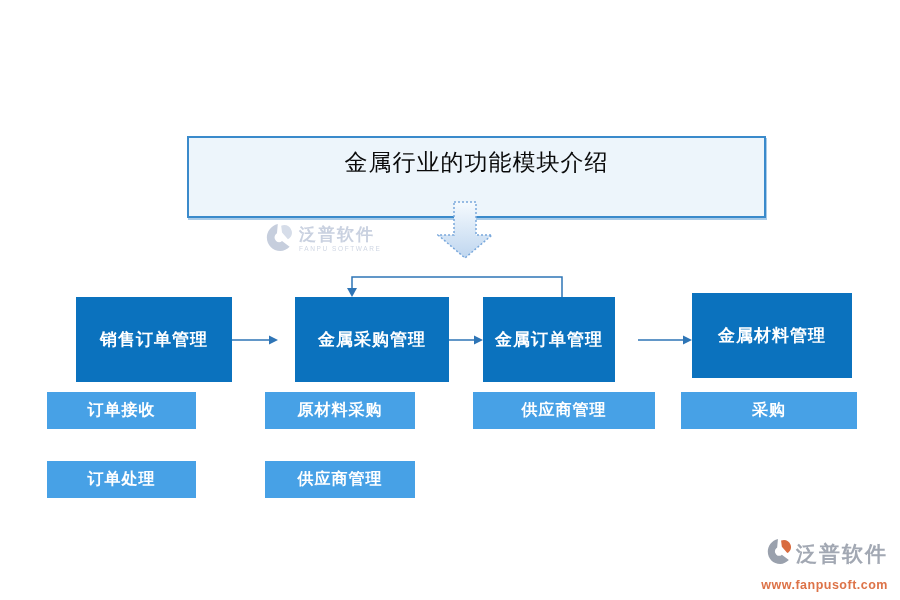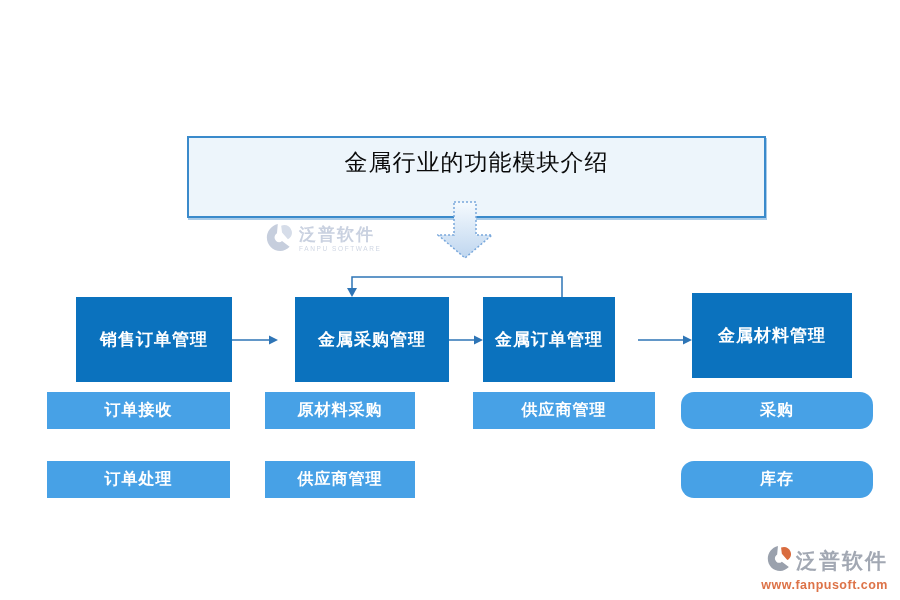--- a/index.html
+++ b/index.html
@@ -41,27 +41,27 @@
   .m1{left:295px;top:297px;width:154px;}
   .m2{left:483px;top:297px;width:132px;}
   .m3{left:692px;top:293px;width:160px;}
   
   .sbox{
     position:absolute;height:37px;background:#47A1E6;
     display:flex;align-items:center;justify-content:center;
     color:#ffffff;font-size:16px;font-weight:bold;letter-spacing:1px;
   }
   .rowA{top:392px;} .rowB{top:461px;}
-  .c0{left:47px;width:183px;} .c1{left:265px;width:150px;}
-  .c2{left:473px;width:182px;} .c3{left:681px;width:192px;border-radius:13px;}
+  .c0{left:47px;width:149px;} .c1{left:265px;width:150px;}
+  .c2{left:473px;width:182px;} .c3{left:681px;width:176px;}
   
   .footer-logo{position:absolute;right:12px;bottom:8px;text-align:center;}
   .footer-row{display:flex;align-items:center;gap:4px;justify-content:flex-end;}
   .footer-name{font-size:21px;font-weight:bold;color:#A2A8B3;letter-spacing:2px;}
-  .footer-url{font-size:12.5px;font-weight:bold;color:#DD7348;margin-top:1px;letter-spacing:0.5px;}
+  .footer-url{font-size:12.5px;font-weight:bold;color:#DD7348;margin-top:8px;letter-spacing:0.5px;}
 </style>
 </head>
 <body>
 
 <div class="canvas">
 
   <div class="title-box">
     <div class="title-text">金属行业的功能模块介绍</div>
   </div>
 
@@ -110,21 +110,20 @@
   <div class="mbox m2">金属订单管理</div>
   <div class="mbox m3">金属材料管理</div>
 
   <div class="sbox rowA c0">订单接收</div>
   <div class="sbox rowA c1">原材料采购</div>
   <div class="sbox rowA c2">供应商管理</div>
   <div class="sbox rowA c3">采购</div>
 
   <div class="sbox rowB c0">订单处理</div>
   <div class="sbox rowB c1">供应商管理</div>
-  <div class="sbox rowB c3">库存</div>
 
   <div class="footer-logo">
     <div class="footer-row">
       <span>
         <svg width="25" height="29" viewBox="0 0 32 36">
           <path fill="#9AA1AD" d="M14 2 C6 4 1 11 1 18 c0 9 7 16 16 16 4 0 8-2 11-5 L19 22 c-2 2-5 2-7 0 -3-3-2-7 1-9 Z"></path>
           <path fill="#D96C3F" d="M18 4 c5-2 10 0 12 5 2 4 0 9-4 11 L19 12 Z"></path>
         </svg>
       </span>
       <span class="footer-name">泛普软件</span>

